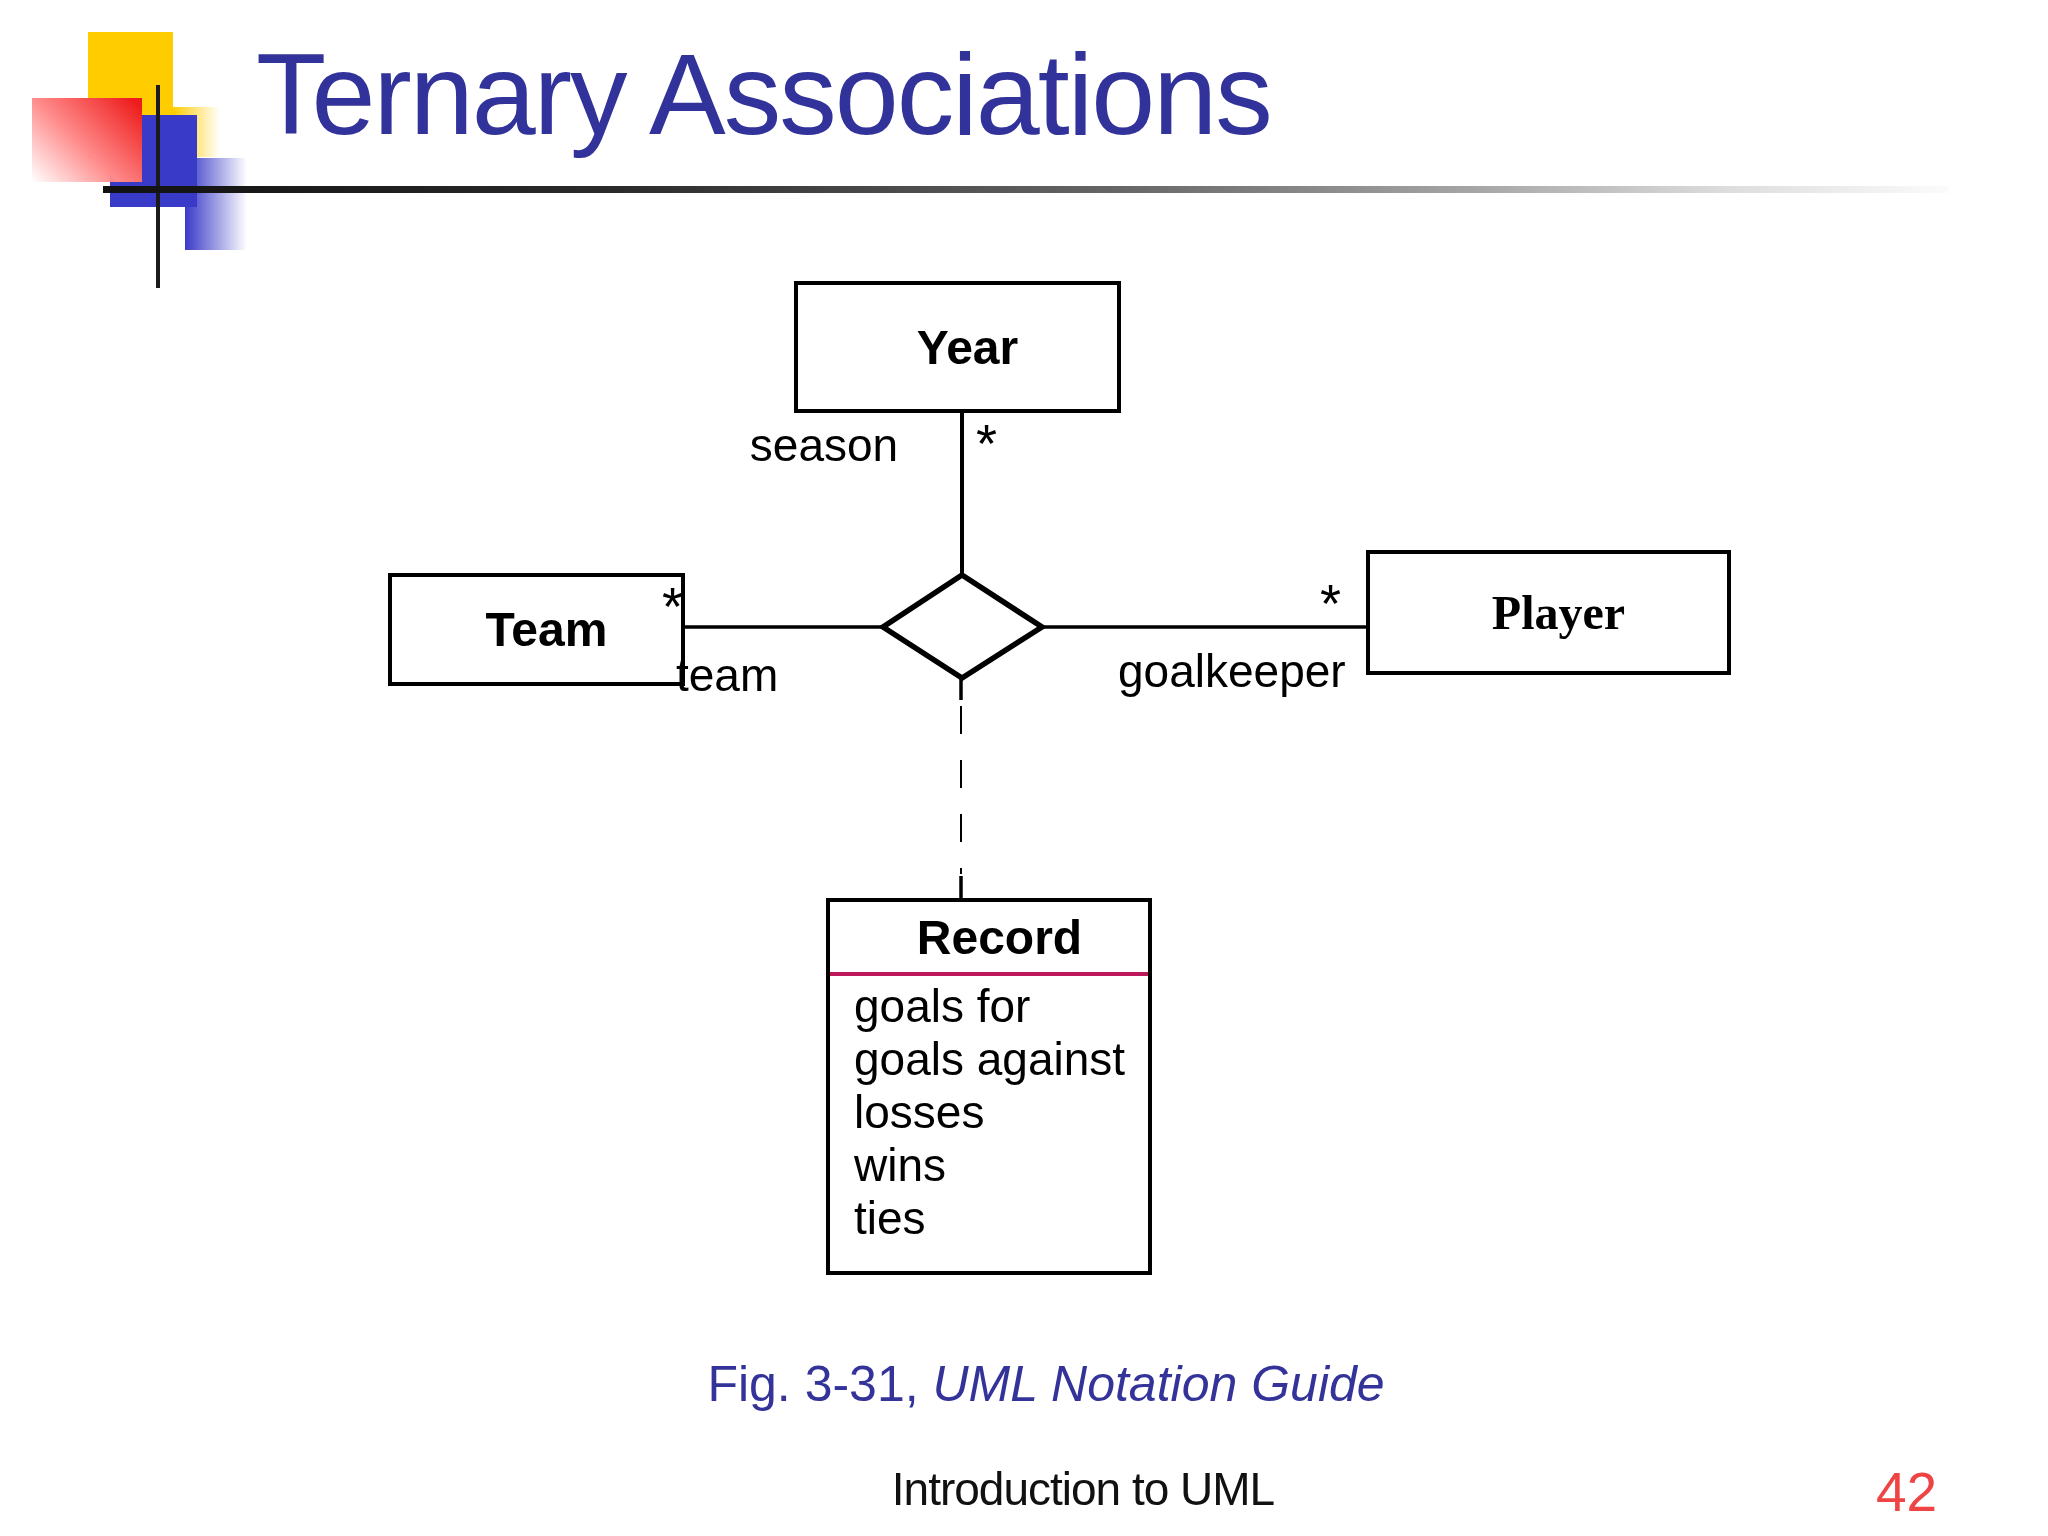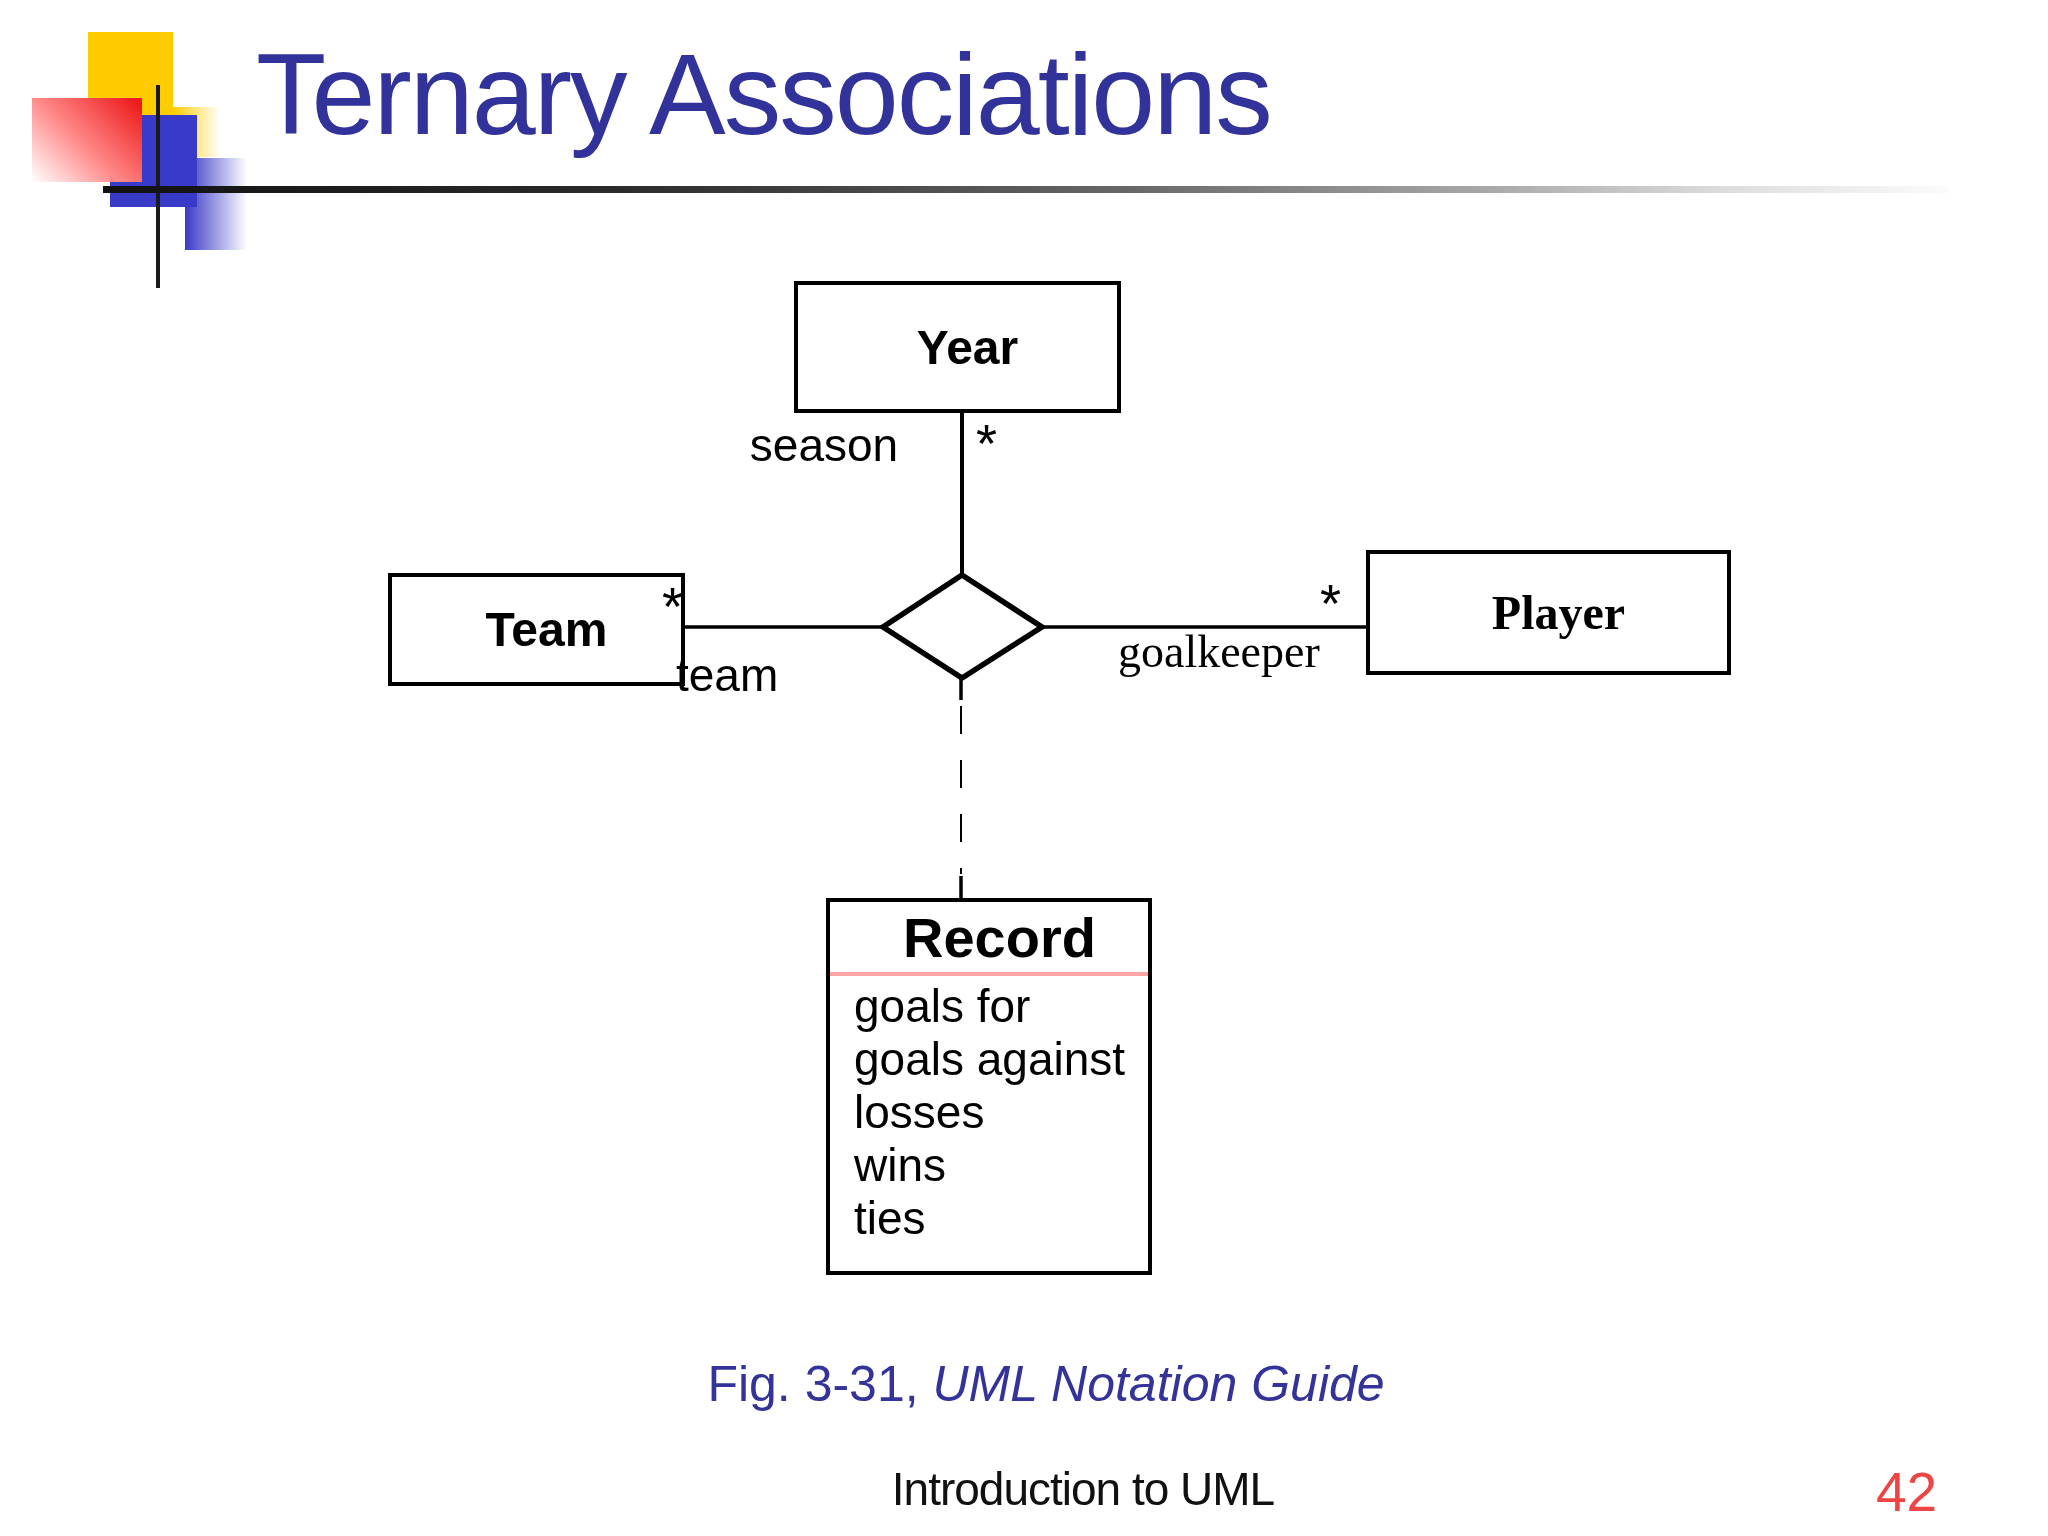--- a/index.html
+++ b/index.html
@@ -32,33 +32,33 @@
   .page-num{left:1876px;top:1460px;width:70px;text-align:left;font-size:55px;color:#ef4444;}
 
   
   .uml-class{border:4px solid #000;background:#fff;display:flex;align-items:center;justify-content:center;padding-left:20px;}
   .uml-class .nm{font-weight:bold;font-size:48px;color:#000;}
   .box-year{left:794px;top:281px;width:299px;height:124px;}
   .box-team{left:388px;top:573px;width:269px;height:105px;}
   .box-player{left:1366px;top:550px;width:337px;height:117px;font-family:Liberation Serif, serif;}
 
   .box-record{left:826px;top:898px;width:318px;height:369px;border:4px solid #000;background:#fff;}
-  .record-head{height:70px;border-bottom:4px solid #fca5a5;display:flex;align-items:center;justify-content:center;
-    font-weight:bold;font-size:56px;color:#000;padding-left:21px;}
+  .record-head{height:70px;border-bottom:4px solid #be185d;display:flex;align-items:center;justify-content:center;
+    font-weight:bold;font-size:48px;color:#000;padding-left:21px;}
   .record-attrs{padding:4px 0 0 24px;font-size:46px;line-height:53px;color:#000;}
 
   
   .role{font-size:46px;color:#000;white-space:nowrap;}
   .mult{font-size:54px;color:#000;}
   .lbl-season{left:700px;top:418px;width:248px;text-align:center;}
   .lbl-season-mult{left:976px;top:412px;}
   .lbl-team-mult{left:662px;top:575px;}
   .lbl-team{left:676px;top:648px;}
   .lbl-goalkeeper-mult{left:1320px;top:572px;}
-  .lbl-goalkeeper{left:1118px;top:625px;font-family:Liberation Serif, serif;}
+  .lbl-goalkeeper{left:1118px;top:644px;}
 
   svg.wires{left:0;top:0;width:2048px;height:1536px;}
 </style>
 </head>
 <body style="--title-color: #32329B; --caption-color: #333399; --accent-yellow: #FFCC00; --accent-red: #EE1C1C; --accent-blue: #3A3AC8;">
 
 <div class="abs logo-yellow"></div>
 <div class="abs logo-yellow-fade"></div>
 <div class="abs logo-blue"></div>
 <div class="abs logo-blue-fade"></div>

